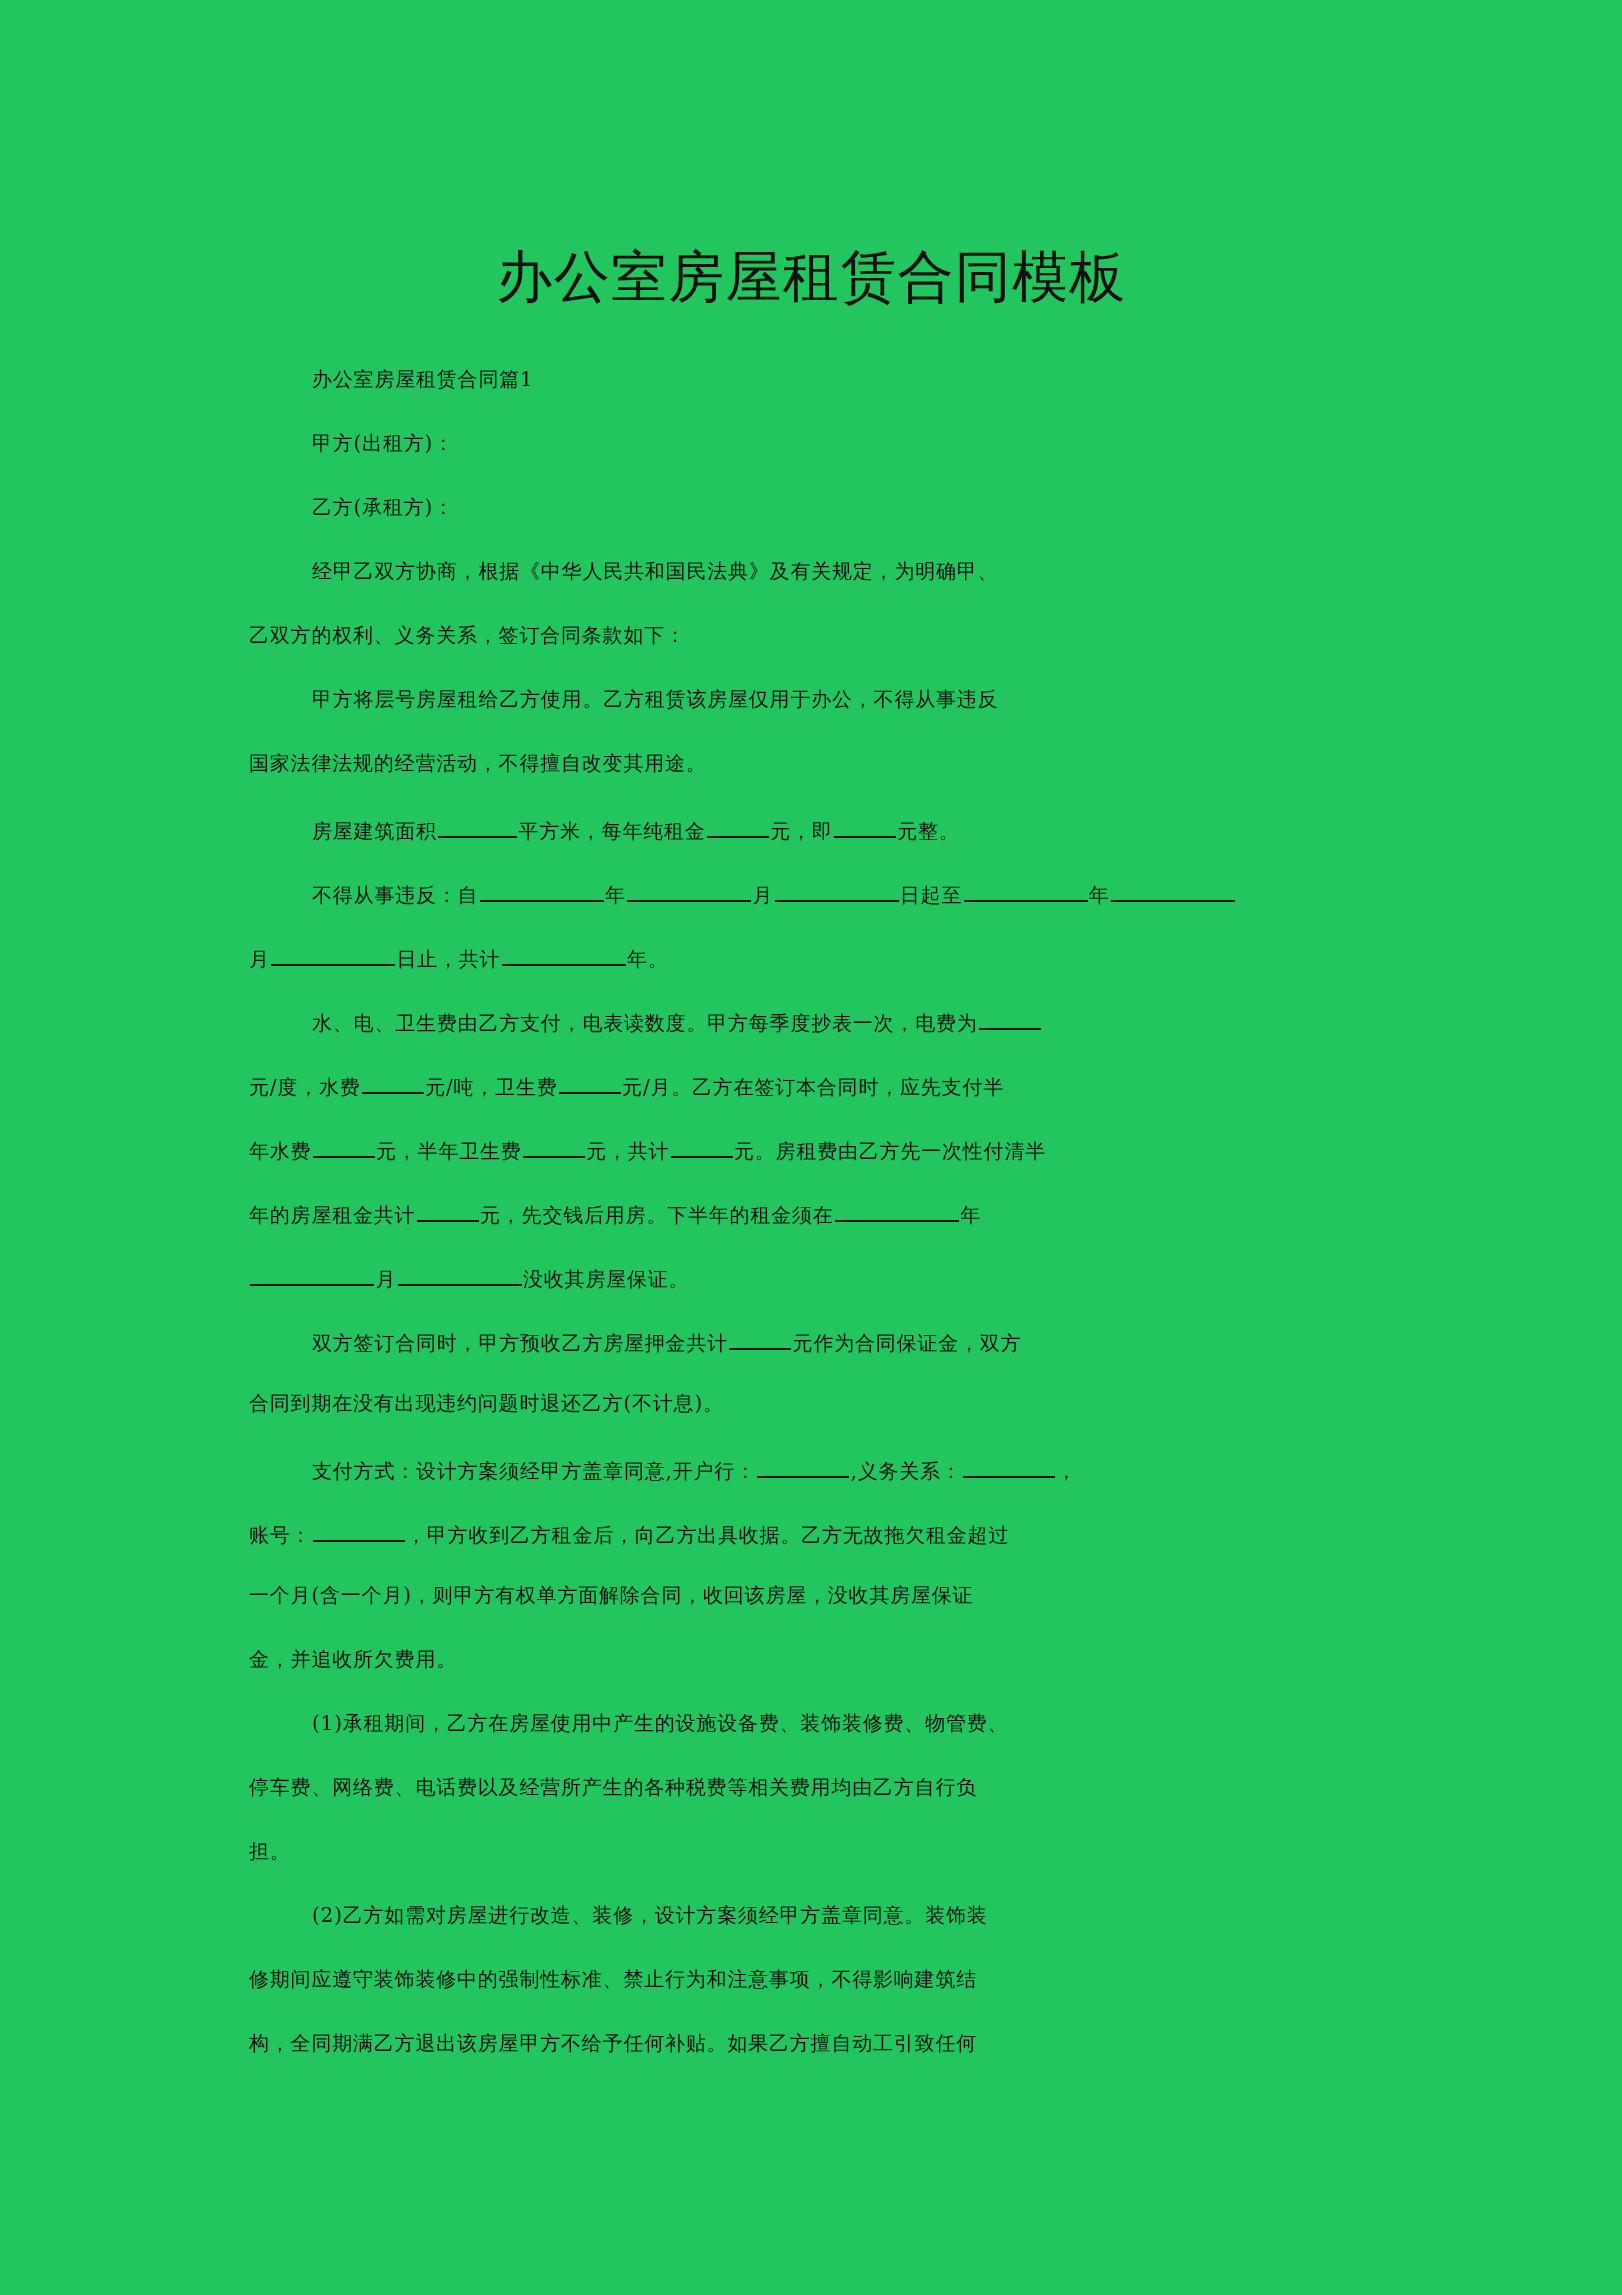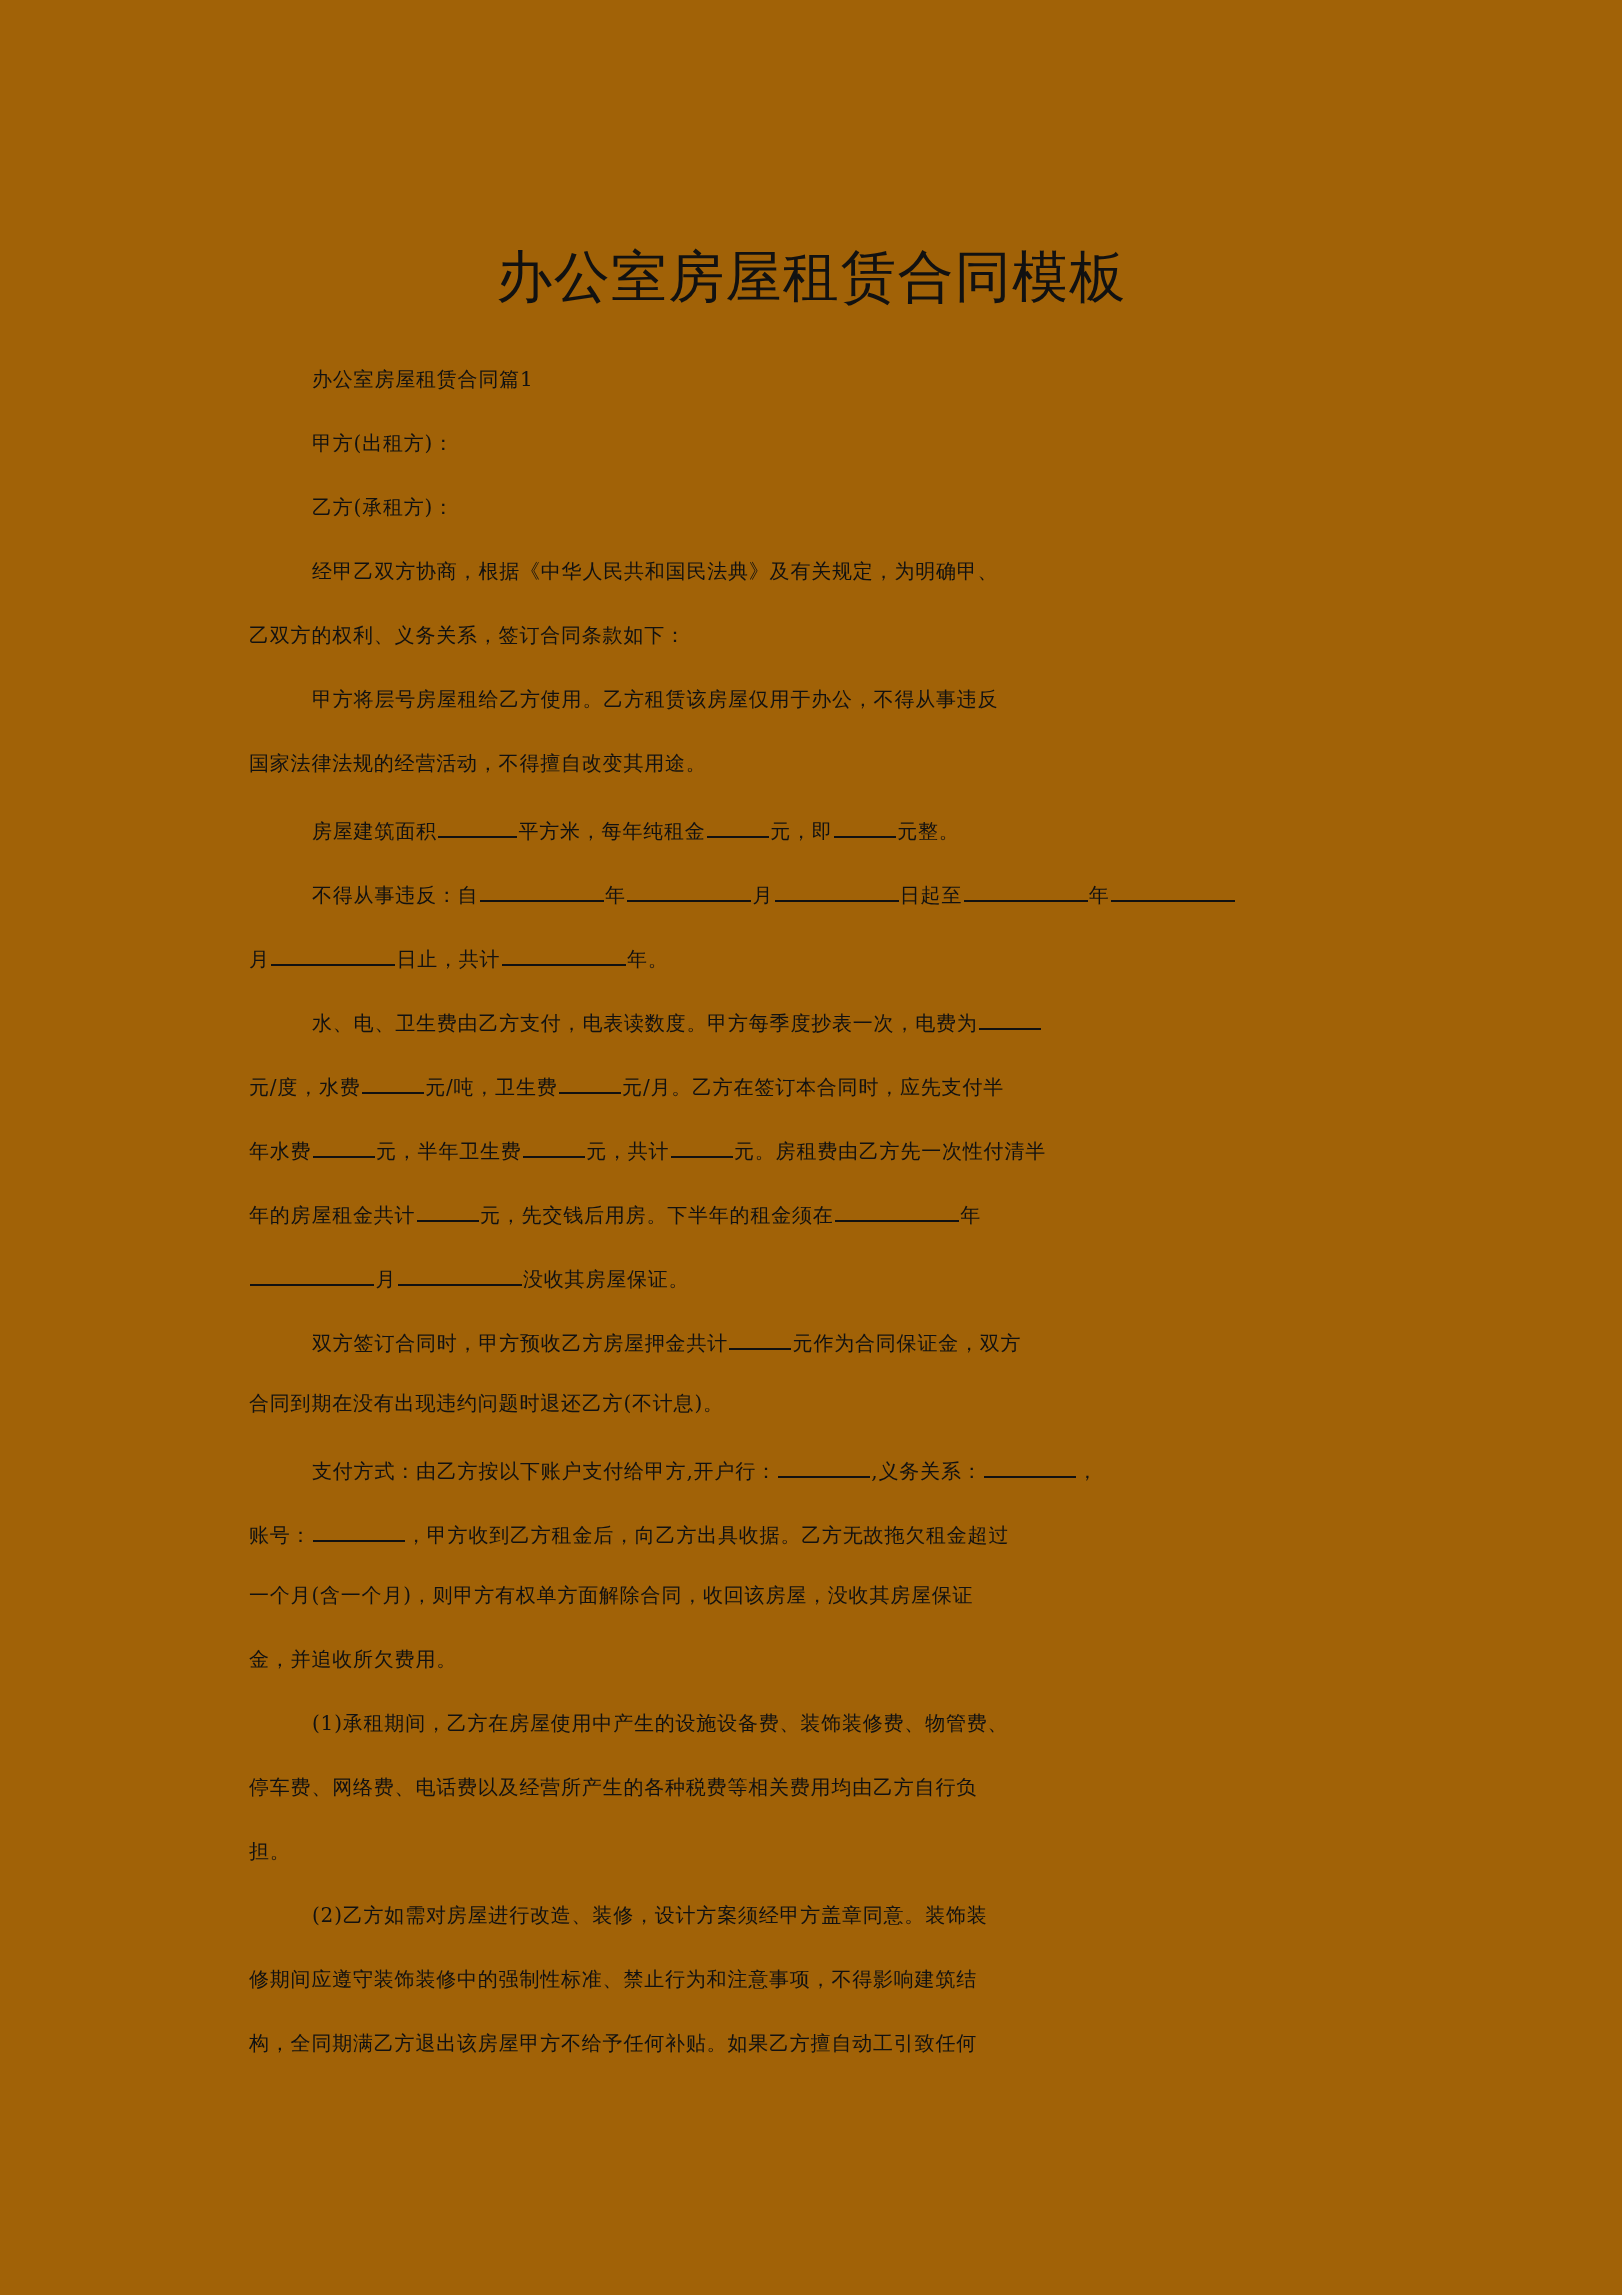--- a/index.html
+++ b/index.html
@@ -1,18 +1,18 @@
 <!DOCTYPE html>
 <html style="font-size:10.5px"><head>
 <meta charset="utf-8">
 <style>
   html, body { margin: 0; padding: 0; background: #fdfdfd; }
   body { width: 1623px; height: 2295px; position: relative; overflow: hidden;
          font-family: "DejaVu Serif", "Liberation Serif", serif; color: #111; }
-  .page { position: absolute; left: 0; top: 0; width: 1623px; height: 2295px; background: #a16207; }
+  .page { position: absolute; left: 0; top: 0; width: 1623px; height: 2295px; background: #22c55e; }
   .title { position: absolute; left: 0; width: 1623px; top: 203px; text-align: center;
            font-size: 56px; line-height: 72px; letter-spacing: 1.3px; font-weight: normal; }
   .body { position: absolute; left: 249px; top: 347px; width: 1152px; }
   .line { position: relative; height: 64px; line-height: 64px; font-size: 20px;
           white-space: nowrap; letter-spacing: 0.8px; }
   .line.indent { padding-left: 63px; }
   .blank { display: inline-block; border-bottom: 2px solid #111; height: 41px;
            vertical-align: baseline; margin: 0 1.3px; }
 </style>
 </head>
@@ -31,21 +31,21 @@
       <div class="line indent"><span>房屋建筑面积</span><span class="blank" style="width: 79px;"></span><span>平方米，每年纯租金</span><span class="blank" style="width: 62px;"></span><span>元，即</span><span class="blank" style="width: 62px;"></span><span>元整。</span></div>
       <div class="line indent"><span>不得从事违反：自</span><span class="blank" style="width: 124px;"></span><span>年</span><span class="blank" style="width: 124px;"></span><span>月</span><span class="blank" style="width: 124px;"></span><span>日起至</span><span class="blank" style="width: 124px;"></span><span>年</span><span class="blank" style="width: 124px;"></span></div>
       <div class="line"><span>月</span><span class="blank" style="width: 124px;"></span><span>日止，共计</span><span class="blank" style="width: 124px;"></span><span>年。</span></div>
       <div class="line indent"><span>水、电、卫生费由乙方支付，电表读数度。甲方每季度抄表一次，电费为</span><span class="blank" style="width: 62px;"></span></div>
       <div class="line"><span>元/度，水费</span><span class="blank" style="width: 62px;"></span><span>元/吨，卫生费</span><span class="blank" style="width: 62px;"></span><span>元/月。乙方在签订本合同时，应先支付半</span></div>
       <div class="line"><span>年水费</span><span class="blank" style="width: 62px;"></span><span>元，半年卫生费</span><span class="blank" style="width: 62px;"></span><span>元，共计</span><span class="blank" style="width: 62px;"></span><span>元。房租费由乙方先一次性付清半</span></div>
       <div class="line"><span>年的房屋租金共计</span><span class="blank" style="width: 62px;"></span><span>元，先交钱后用房。下半年的租金须在</span><span class="blank" style="width: 124px;"></span><span>年</span></div>
       <div class="line"><span class="blank" style="width: 124px;"></span><span>月</span><span class="blank" style="width: 124px;"></span><span>没收其房屋保证。</span></div>
       <div class="line indent"><span>双方签订合同时，甲方预收乙方房屋押金共计</span><span class="blank" style="width: 62px;"></span><span>元作为合同保证金，双方</span></div>
       <div class="line"><span>合同到期在没有出现违约问题时退还乙方(不计息)。</span></div>
-      <div class="line indent"><span>支付方式：由乙方按以下账户支付给甲方,开户行：</span><span class="blank" style="width: 92px;"></span><span>,义务关系：</span><span class="blank" style="width: 92px;"></span><span>，</span></div>
+      <div class="line indent"><span>支付方式：设计方案须经甲方盖章同意,开户行：</span><span class="blank" style="width: 92px;"></span><span>,义务关系：</span><span class="blank" style="width: 92px;"></span><span>，</span></div>
       <div class="line"><span>账号：</span><span class="blank" style="width: 92px;"></span><span>，甲方收到乙方租金后，向乙方出具收据。乙方无故拖欠租金超过</span></div>
       <div class="line"><span>一个月(含一个月)，则甲方有权单方面解除合同，收回该房屋，没收其房屋保证</span></div>
       <div class="line"><span>金，并追收所欠费用。</span></div>
       <div class="line indent"><span>(1)承租期间，乙方在房屋使用中产生的设施设备费、装饰装修费、物管费、</span></div>
       <div class="line"><span>停车费、网络费、电话费以及经营所产生的各种税费等相关费用均由乙方自行负</span></div>
       <div class="line"><span>担。</span></div>
       <div class="line indent"><span>(2)乙方如需对房屋进行改造、装修，设计方案须经甲方盖章同意。装饰装</span></div>
       <div class="line"><span>修期间应遵守装饰装修中的强制性标准、禁止行为和注意事项，不得影响建筑结</span></div>
       <div class="line"><span>构，全同期满乙方退出该房屋甲方不给予任何补贴。如果乙方擅自动工引致任何</span></div>
     </div>

